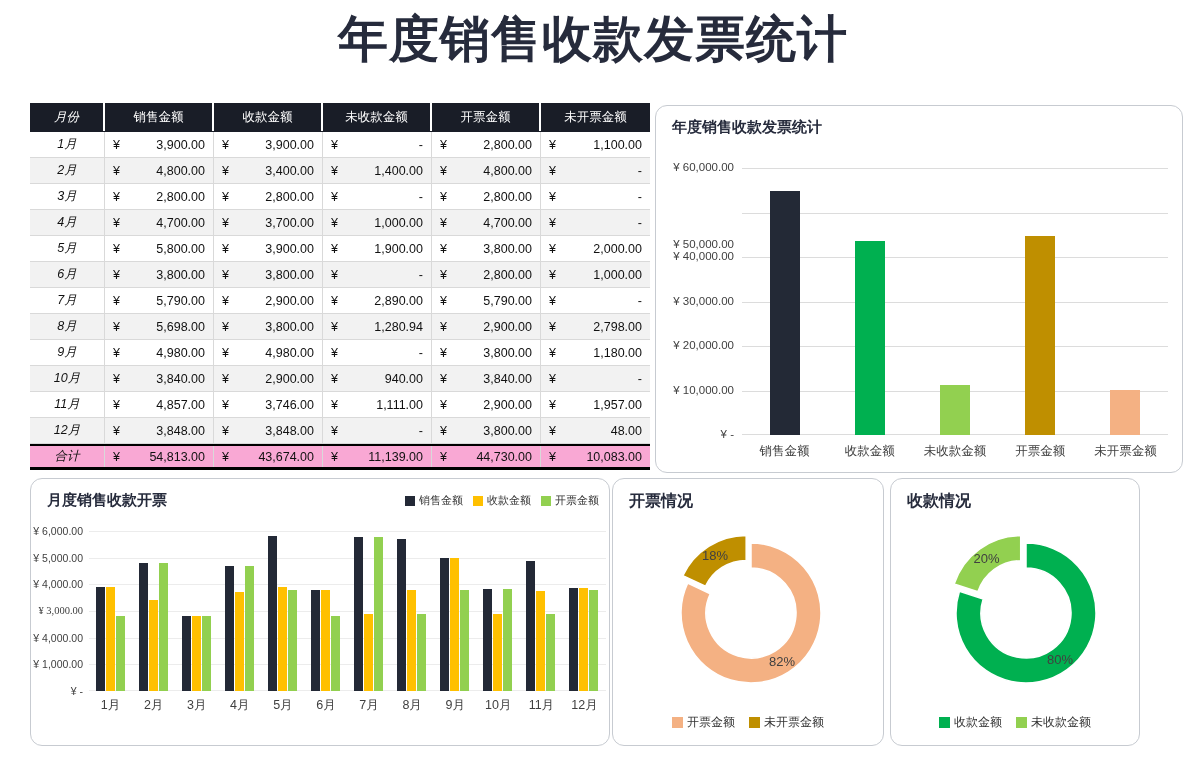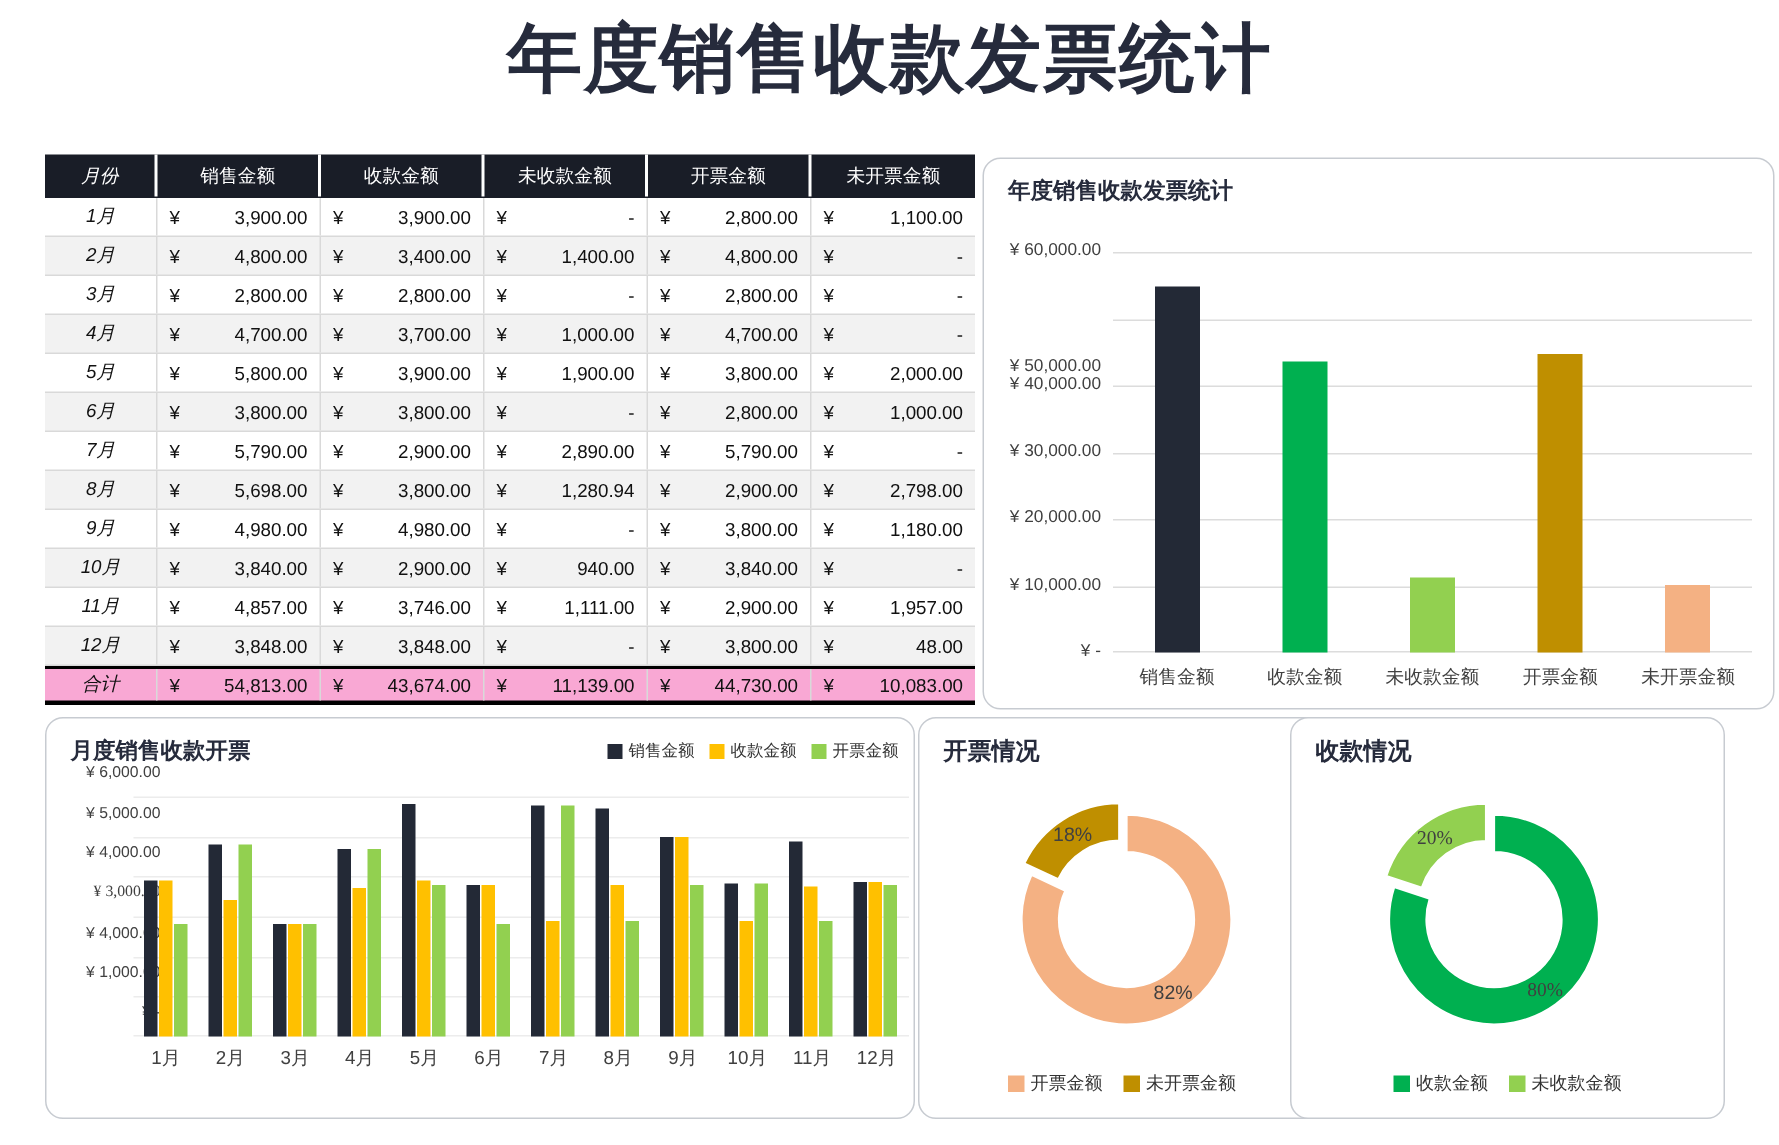--- a/index.html
+++ b/index.html
@@ -21,38 +21,38 @@
   .tr.head .cell:last-child { border-right:none; }
   .cell.month { width:75px; justify-content:center;font-style:italic; }
   .cell.val { width:109px; justify-content:space-between; padding:0 8px; }
   .tr.total { background:#f9a8d4; border-top:2px solid #000; border-bottom:3px solid #000; }
 
   
   .panel { position:absolute; background:#fff; border:1px solid #c7cbd1; border-radius:12px; }
   #panel-annual { left:655px; top:105px; width:528px; height:368px; }
   #panel-monthly { left:30px; top:478px; width:580px; height:268px; }
   #panel-invoice { left:612px; top:478px; width:272px; height:268px; }
-  #panel-collection { left:860px; top:478px; width:290px; height:268px;font-family:Liberation Serif, serif; }
+  #panel-collection { left:890px; top:478px; width:250px; height:268px; }
   .panel-title { position:absolute; left:16px; top:12px; font-weight:bold; font-size:15px; color:#262b3c; }
   #panel-invoice .panel-title, #panel-collection .panel-title { font-size:16px; }
 
   
   .ylabels { position:absolute; }
   .ylab { position:absolute; right:0; font-size:11.5px; color:#404040; white-space:nowrap; }
   .plot { position:absolute; }
   .gridline { position:absolute; left:0; right:0; height:1px; background:#dcdcdc; }
   .bar { position:absolute; bottom:0; }
   .xlabels { position:absolute; }
   .xlab { position:absolute; top:0; text-align:center; font-size:12.5px; color:#404040; }
 
   #annual-ylabels { left:0; top:62px; width:78px; height:267px; }
   #annual-plot { left:86px; top:62px; width:426px; height:267px; }
   #annual-xlabels { left:86px; top:337px; width:426px; height:20px; }
 
-  #monthly-ylabels { left:0; top:36px; width:52px; height:160px;margin-left:24px; }
+  #monthly-ylabels { left:0; top:52px; width:52px; height:160px; }
   #monthly-ylabels .ylab { font-size:10.5px; }
   #monthly-plot { left:58px; top:52px; width:517px; height:160px; }
   #monthly-plot .gridline { background:#ececec; }
   #monthly-xlabels { left:58px; top:218px; width:517px; height:20px; }
   #monthly-legend { position:absolute; right:10px; top:14px; display:flex; gap:10px;
     align-items:center; font-size:11px; color:#333; }
   .legend-item { display:flex; align-items:center; }
   .sw { width:10px; height:10px; display:inline-block; margin-right:4px; }
 
   .donut-svg { position:absolute; left:0; top:34px; }

